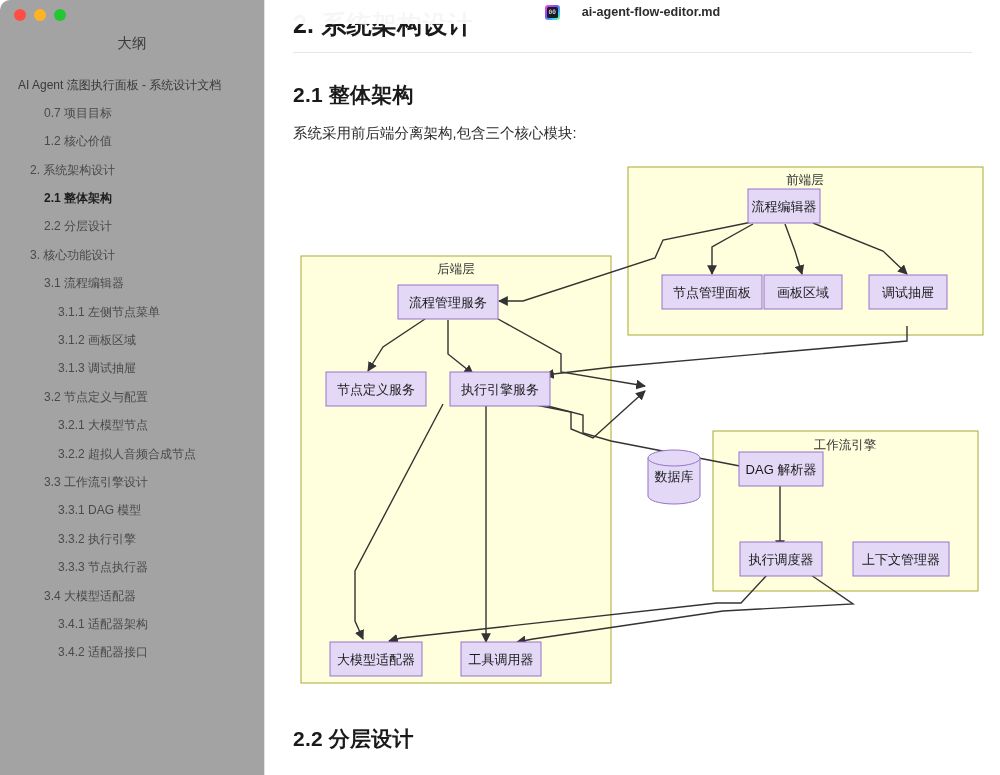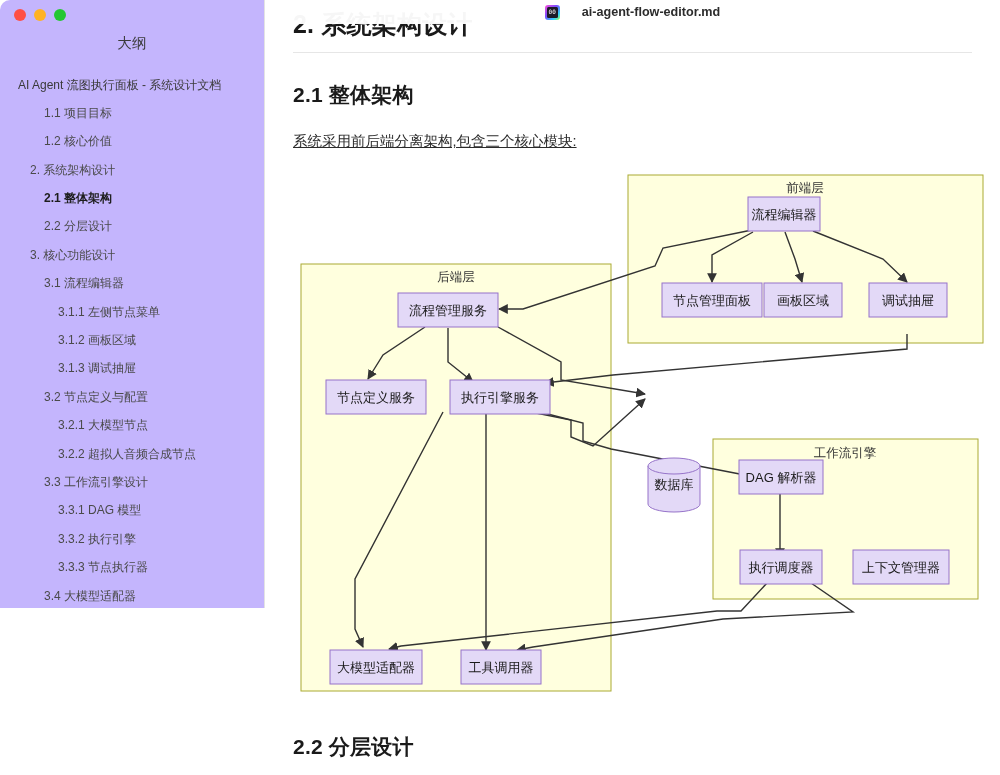--- a/index.html
+++ b/index.html
@@ -14,22 +14,22 @@
     width: 1000px; height: 775px;
     background: #ffffff;
     border-radius: 10px 10px 0 0;
     overflow: hidden;
     display: flex;
   }
 
   
   .sidebar {
     width: 265px;
-    height: 608px;
-    background: #c4b5fd;
+    height: 775px;
+    background: #a3a3a3;
     border-right: 1px solid #e3e3e3;
     flex: 0 0 265px;
     position: relative;
     overflow: hidden;
   }
   .traffic-lights {
     display: flex;
     gap: 8px;
     padding: 9px 0 0 14px;
     height: 28px;
@@ -130,23 +130,22 @@
   h2.sub {
     font-size: 21px;
     color: #1a1a1a;
     font-weight: bold;
     margin-top: 28px;
     letter-spacing: .2px;
   }
   p.para {
     font-size: 14.5px;
     color: #2b2b2b;
-    margin-top: 21px;
+    margin-top: 13px;
     line-height: 1.6;
-    text-decoration: underline;
   }
 
   
   .diagram-wrap { margin-top: 16px; width: 700px; height: 536px; position: relative; text-align: right; }
   .diagram { display: block; }
 </style>
 </head>
 <body>
 
 <div class="window">
@@ -156,21 +155,21 @@
     <div class="traffic-lights">
       <span class="light red"></span>
       <span class="light yellow"></span>
       <span class="light green"></span>
     </div>
 
     <div class="outline-title">大纲</div>
 
     <nav class="outline-list" id="outline-list">
         <div class="outline-item lv0">AI Agent 流图执行面板 - 系统设计文档</div>
-        <div class="outline-item lv2">1.1 项目目标</div>
+        <div class="outline-item lv2">0.7 项目目标</div>
         <div class="outline-item lv2">1.2 核心价值</div>
         <div class="outline-item lv1">2. 系统架构设计</div>
         <div class="outline-item lv2 active">2.1 整体架构</div>
         <div class="outline-item lv2">2.2 分层设计</div>
         <div class="outline-item lv1">3. 核心功能设计</div>
         <div class="outline-item lv2">3.1 流程编辑器</div>
         <div class="outline-item lv3">3.1.1 左侧节点菜单</div>
         <div class="outline-item lv3">3.1.2 画板区域</div>
         <div class="outline-item lv3">3.1.3 调试抽屉</div>
         <div class="outline-item lv2">3.2 节点定义与配置</div>

